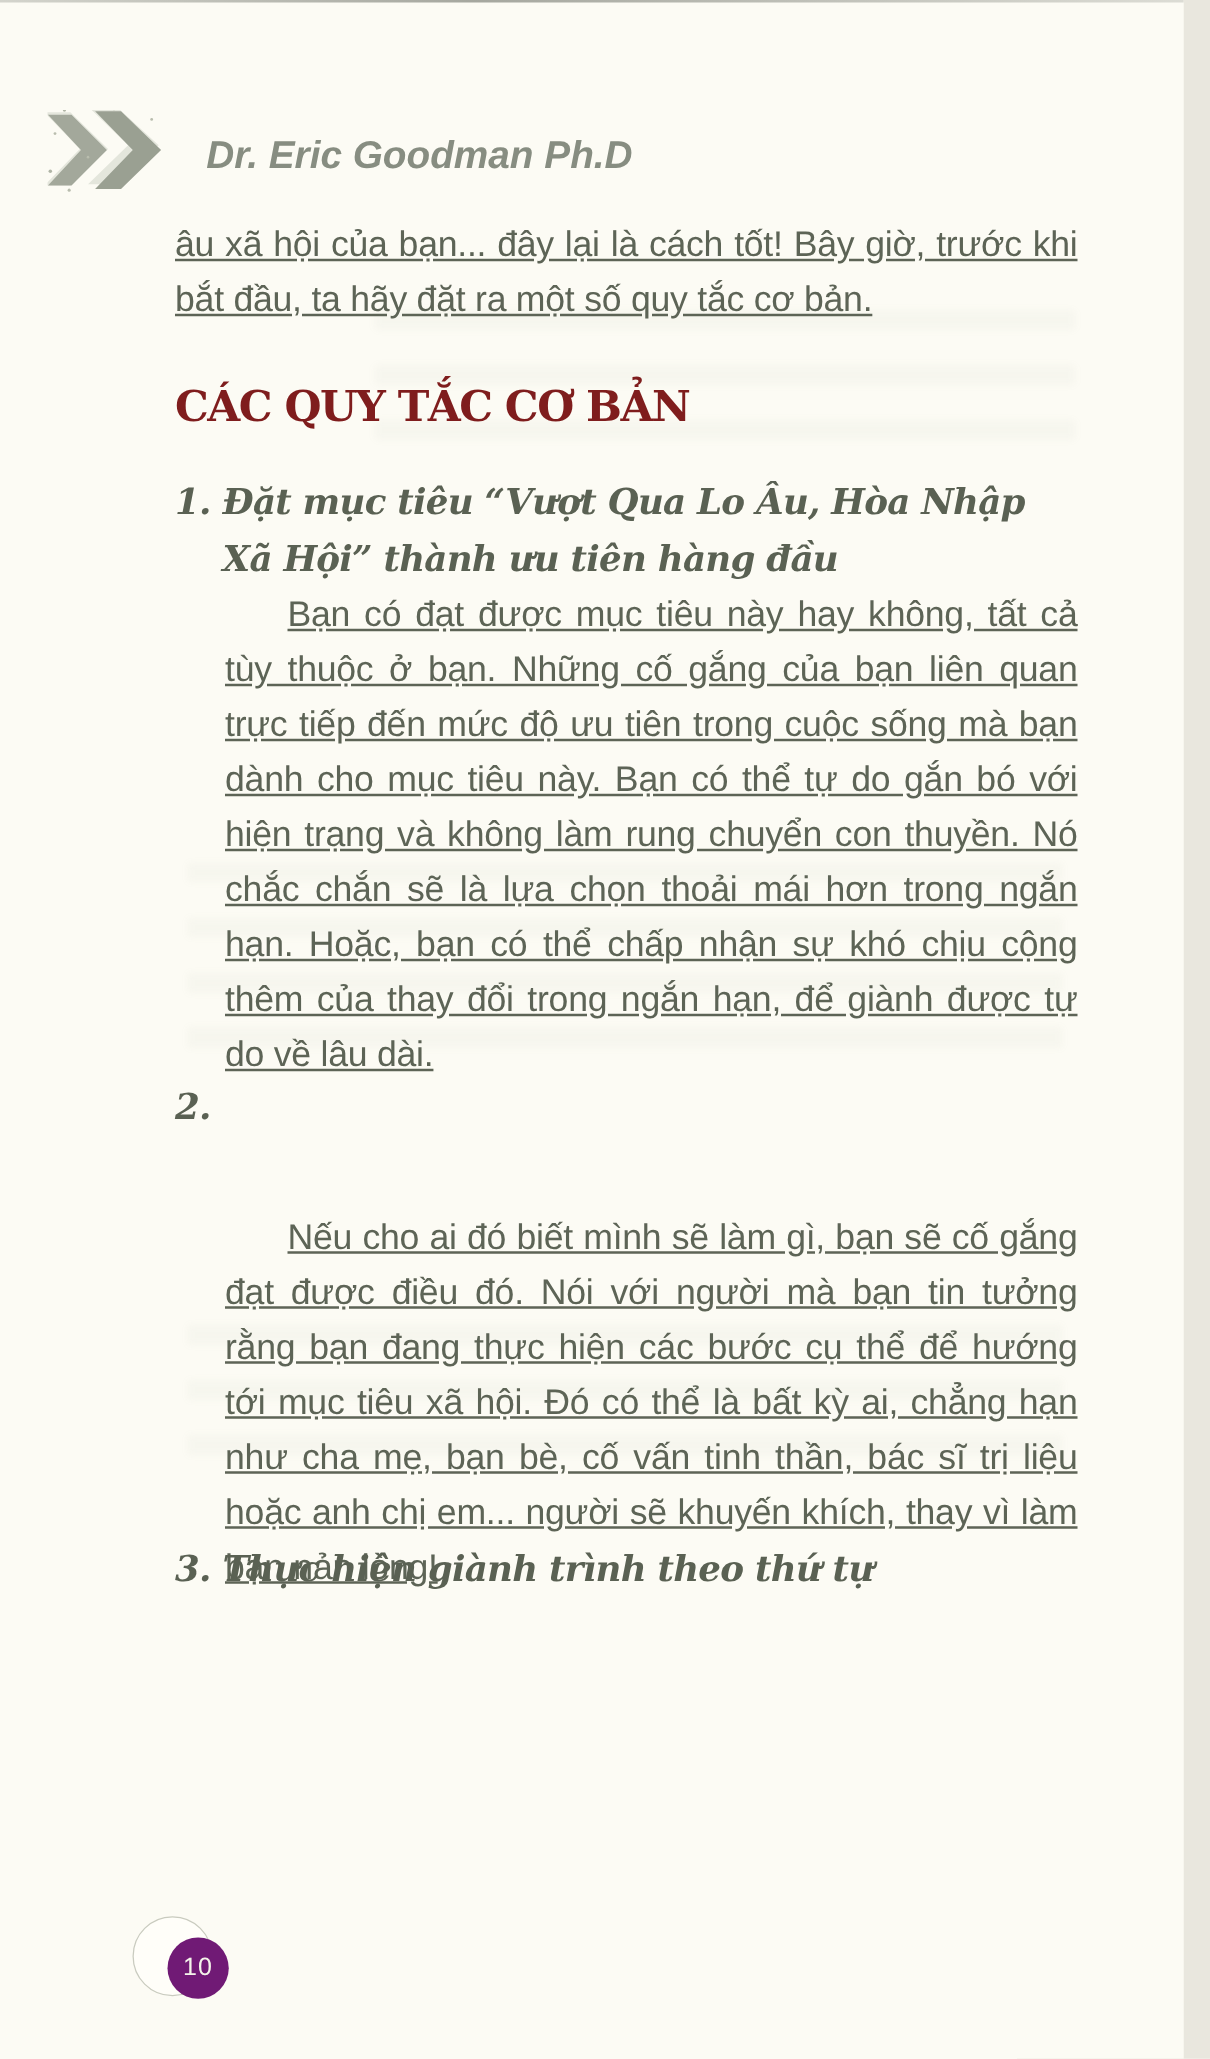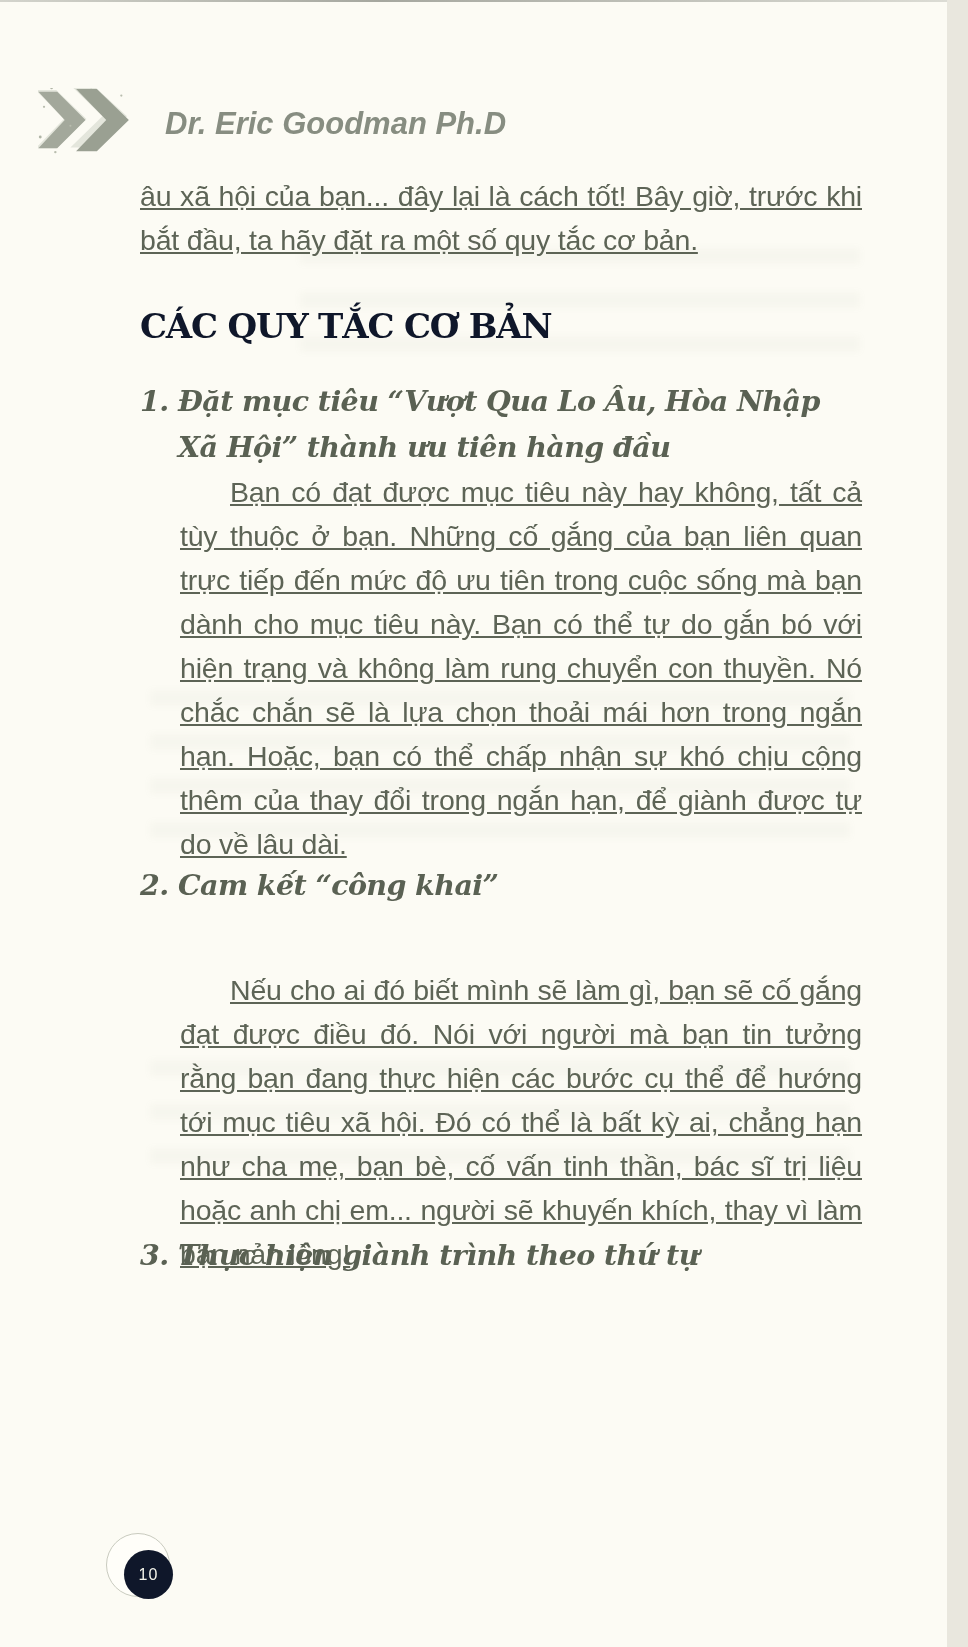--- a/index.html
+++ b/index.html
@@ -28,39 +28,39 @@
   }
   
   .col { position: absolute; left: 140px; width: 722px; }
   p.body-text {
     margin: 0; font-size: 28.5px; line-height: 44px;
     text-align: justify; color: #5d6456; letter-spacing: -0.2px; text-decoration: underline;
   }
   p.indent { text-indent: 50px; margin-left: 40px; }
   .section-title {
     margin: 0; font-family: "DejaVu Serif", serif; font-weight: bold;
-    font-size: 34px; letter-spacing: -1.2px; color: #0f172a;
+    font-size: 34px; letter-spacing: -1.2px; color: #7f1d1d;
   }
   .item-title {
     display: flex; font-family: "DejaVu Serif", serif;
     font-style: italic; font-weight: bold;
     font-size: 28.5px; line-height: 46px; color: #5a6153; letter-spacing: -0.6px;
   }
   .item-num { flex: none; width: 38px; }
   
   .badge-wrap { position: absolute; left: 106px; top: 1533px; width: 70px; height: 70px; }
   .badge-ring {
     position: absolute; left: 0; top: 0; width: 62px; height: 62px;
     border-radius: 50%; background: #fffef9; border: 1px solid #c9cbbf;
   }
   .badge-disc {
-    position: absolute; left: 18px; top: 17px; width: 49px; height: 49px;
-    border-radius: 50%; background: #0f172a;
+    position: absolute; left: 28px; top: 17px; width: 49px; height: 49px;
+    border-radius: 50%; background: #701a75;
     display: flex; align-items: center; justify-content: center;
-    color: #f4f4ea; font-size: 16px; letter-spacing: 1px;
+    color: #f4f4ea; font-size: 20px; letter-spacing: 1px;
   }
   
   .ghost {
     position: absolute; pointer-events: none;
     background: repeating-linear-gradient(180deg,
       rgba(150,162,138,0.10) 0px, rgba(150,162,138,0.10) 16px,
       rgba(150,162,138,0.0) 16px, rgba(150,162,138,0.0) 44px);
     filter: blur(3px); opacity: .5;
   }
 </style>
@@ -109,21 +109,20 @@
       <span>Đặt mục tiêu “Vượt Qua Lo Âu, Hòa Nhập Xã Hội” thành ưu tiên hàng đầu</span>
     </div>
   </div>
   <div class="col" style="top:470px;">
     <p class="body-text indent">Bạn có đạt được mục tiêu này hay không, tất cả tùy thuộc ở bạn. Những cố gắng của bạn liên quan trực tiếp đến mức độ ưu tiên trong cuộc sống mà bạn dành cho mục tiêu này. Bạn có thể tự do gắn bó với hiện trạng và không làm rung chuyển con thuyền. Nó chắc chắn sẽ là lựa chọn thoải mái hơn trong ngắn hạn. Hoặc, bạn có thể chấp nhận sự khó chịu cộng thêm của thay đổi trong ngắn hạn, để giành được tự do về lâu dài.</p>
   </div>
 
   <div class="col" style="top:862px;">
     <div class="item-title">
       <span class="item-num">2.</span>
-      <span>Cam kết “công khai”</span>
     </div>
   </div>
   <div class="col" style="top:968px;">
     <p class="body-text indent">Nếu cho ai đó biết mình sẽ làm gì, bạn sẽ cố gắng đạt được điều đó. Nói với người mà bạn tin tưởng rằng bạn đang thực hiện các bước cụ thể để hướng tới mục tiêu xã hội. Đó có thể là bất kỳ ai, chẳng hạn như cha mẹ, bạn bè, cố vấn tinh thần, bác sĩ trị liệu hoặc anh chị em... người sẽ khuyến khích, thay vì làm bạn nản lòng!</p>
   </div>
 
   <div class="col" style="top:1232px;">
     <div class="item-title">
       <span class="item-num">3.</span>
       <span>Thực hiện giành trình theo thứ tự</span>

